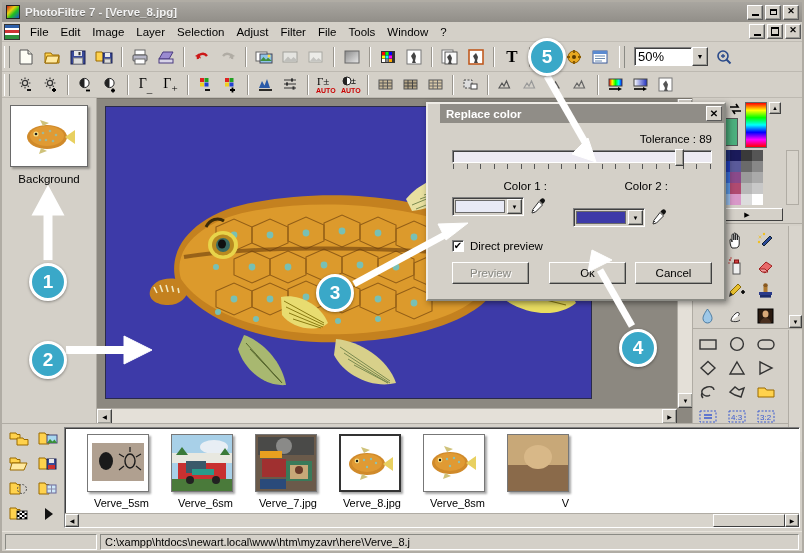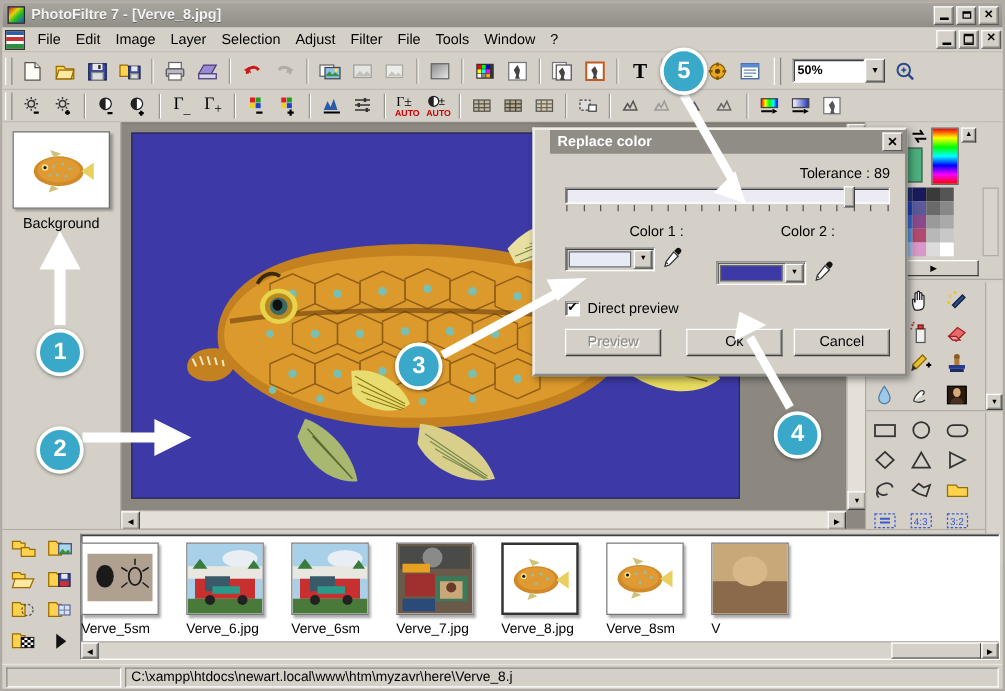--- a/index.html
+++ b/index.html
@@ -93,21 +93,21 @@
   }
   .row2 .tbtn{height:22px;width:25px;flex:0 0 25px;}
   .tsep{width:1px;height:20px;background:#9a968e;border-right:1px solid #fff;margin:0 4px;flex:0 0 2px;}
   .zoombox{
     margin-left:6px;display:flex;align-items:center;flex:0 0 auto;
   }
   .zoom-input{
     width:58px;height:19px;background:#fff;
     border:1px solid #808080;border-right-color:#fff;border-bottom-color:#fff;
     box-shadow: inset 1px 1px 0 #404040;
-    font-size:10px;line-height:17px;padding-left:3px;color:#000;font-weight:bold;
+    font-size:13px;line-height:17px;padding-left:3px;color:#000;
   }
   .zoom-arrow{
     width:16px;height:19px;background:#d4d0c8;
     border:1px solid #fff;border-right-color:#404040;border-bottom-color:#404040;
     box-shadow: inset -1px -1px 0 #9a9a94;
     display:flex;align-items:center;justify-content:center;font-size:7px;
   }
 
   
   .middle{flex:1 1 auto;display:flex;min-height:0;}
@@ -164,21 +164,21 @@
   }
   .fs-list{
     flex:1 1 auto;background:#fff;border:1px solid #808080;
     border-right-color:#fff;border-bottom-color:#fff;
     box-shadow:inset 1px 1px 0 #404040;
     margin:3px 2px 3px 0;position:relative;overflow:hidden;
     display:flex;align-items:flex-start;
   }
   .thumbcell{
     width:84px;flex:0 0 84px;padding-top:6px;
-    display:flex;flex-direction:column;align-items:flex-start;
+    display:flex;flex-direction:column;align-items:flex-end;
   }
   .thumbimg{
     width:62px;height:58px;background:#fff;border:1px solid #777;
     box-shadow:2px 2px 2px rgba(0,0,0,.35);overflow:hidden;position:relative;
   }
   .thumbcell.sel .thumbimg{border:2px solid #333;}
   .thumblabel{margin-top:5px;font-size:11px;color:#000;white-space:nowrap;}
   .fs-sb{
     position:absolute;left:0;right:0;bottom:0;height:14px;
     background:#d8d4cc;border-top:1px solid #b0aca4;display:flex;
@@ -1151,38 +1151,20 @@
               <path d="M4 20l6-8 6 8z" fill="#3a7a3a"></path>
               <path d="M48 20l5-7 5 7z" fill="#3a7a3a"></path>
               <rect x="6" y="28" width="48" height="16" fill="#c83030"></rect>
               <rect x="14" y="26" width="20" height="12" fill="#3a5a6a"></rect>
               <rect x="20" y="34" width="22" height="6" fill="#2a9a8a"></rect>
               <rect x="0" y="44" width="60" height="12" fill="#4a7a3a"></rect>
               <circle cx="18" cy="45" r="4" fill="#222"></circle>
               <circle cx="44" cy="45" r="4" fill="#222"></circle>
             </svg>
         </div>
-        <div class="thumblabel">Verve_6.jpg</div>
-      </div>
-      <div class="thumbcell">
-        <div class="thumbimg">
-          <svg width="60" height="56" viewBox="0 0 60 56">
-              <rect width="60" height="56" fill="#a8d0e8"></rect>
-              <ellipse cx="42" cy="12" rx="14" ry="7" fill="#e8eef4"></ellipse>
-              <rect x="0" y="18" width="60" height="10" fill="#e8e8e0"></rect>
-              <path d="M4 20l6-8 6 8z" fill="#3a7a3a"></path>
-              <path d="M48 20l5-7 5 7z" fill="#3a7a3a"></path>
-              <rect x="6" y="28" width="48" height="16" fill="#c83030"></rect>
-              <rect x="14" y="26" width="20" height="12" fill="#3a5a6a"></rect>
-              <rect x="20" y="34" width="22" height="6" fill="#2a9a8a"></rect>
-              <rect x="0" y="44" width="60" height="12" fill="#4a7a3a"></rect>
-              <circle cx="18" cy="45" r="4" fill="#222"></circle>
-              <circle cx="44" cy="45" r="4" fill="#222"></circle>
-            </svg>
-        </div>
         <div class="thumblabel">Verve_6sm</div>
       </div>
       <div class="thumbcell">
         <div class="thumbimg">
           <svg width="60" height="56" viewBox="0 0 60 56">
               <rect width="60" height="56" fill="#6a5a4a"></rect>
               <rect x="2" y="2" width="56" height="18" fill="#4a4a48"></rect>
               <circle cx="28" cy="11" r="8" fill="#8a8a88"></circle>
               <rect x="4" y="16" width="22" height="7" fill="#e8a020"></rect>
               <rect x="6" y="24" width="24" height="18" fill="#a03030"></rect>

